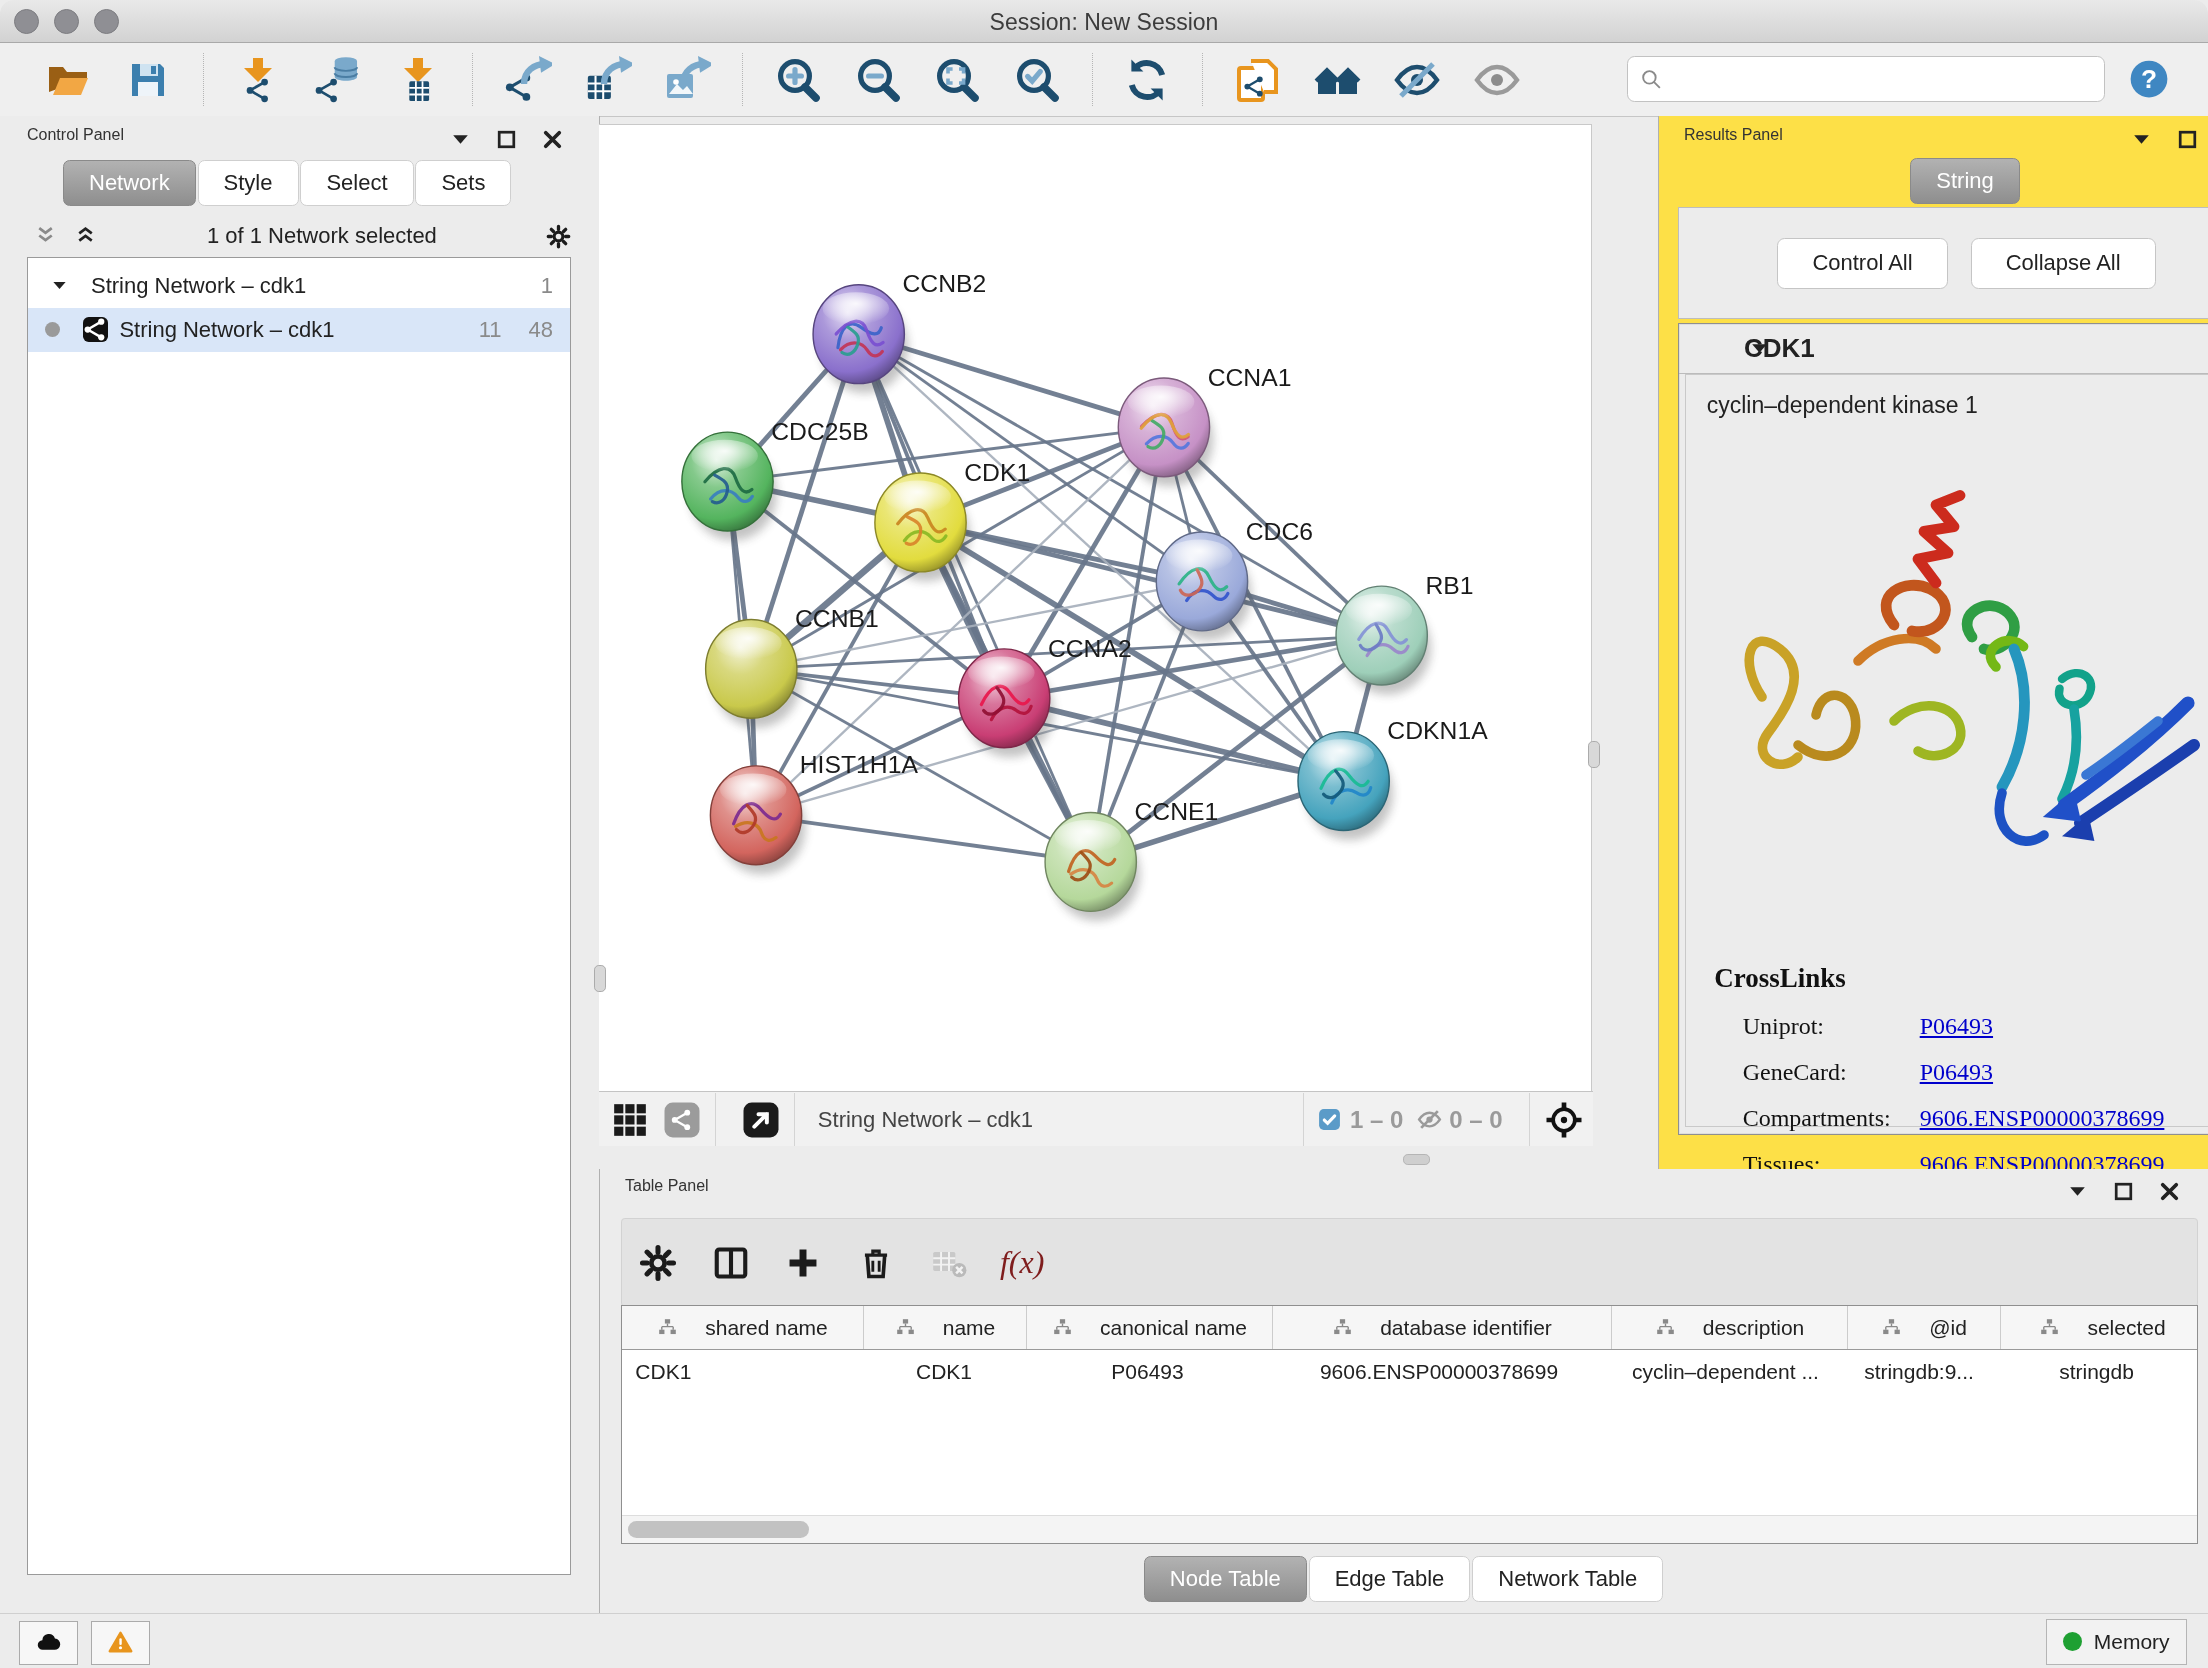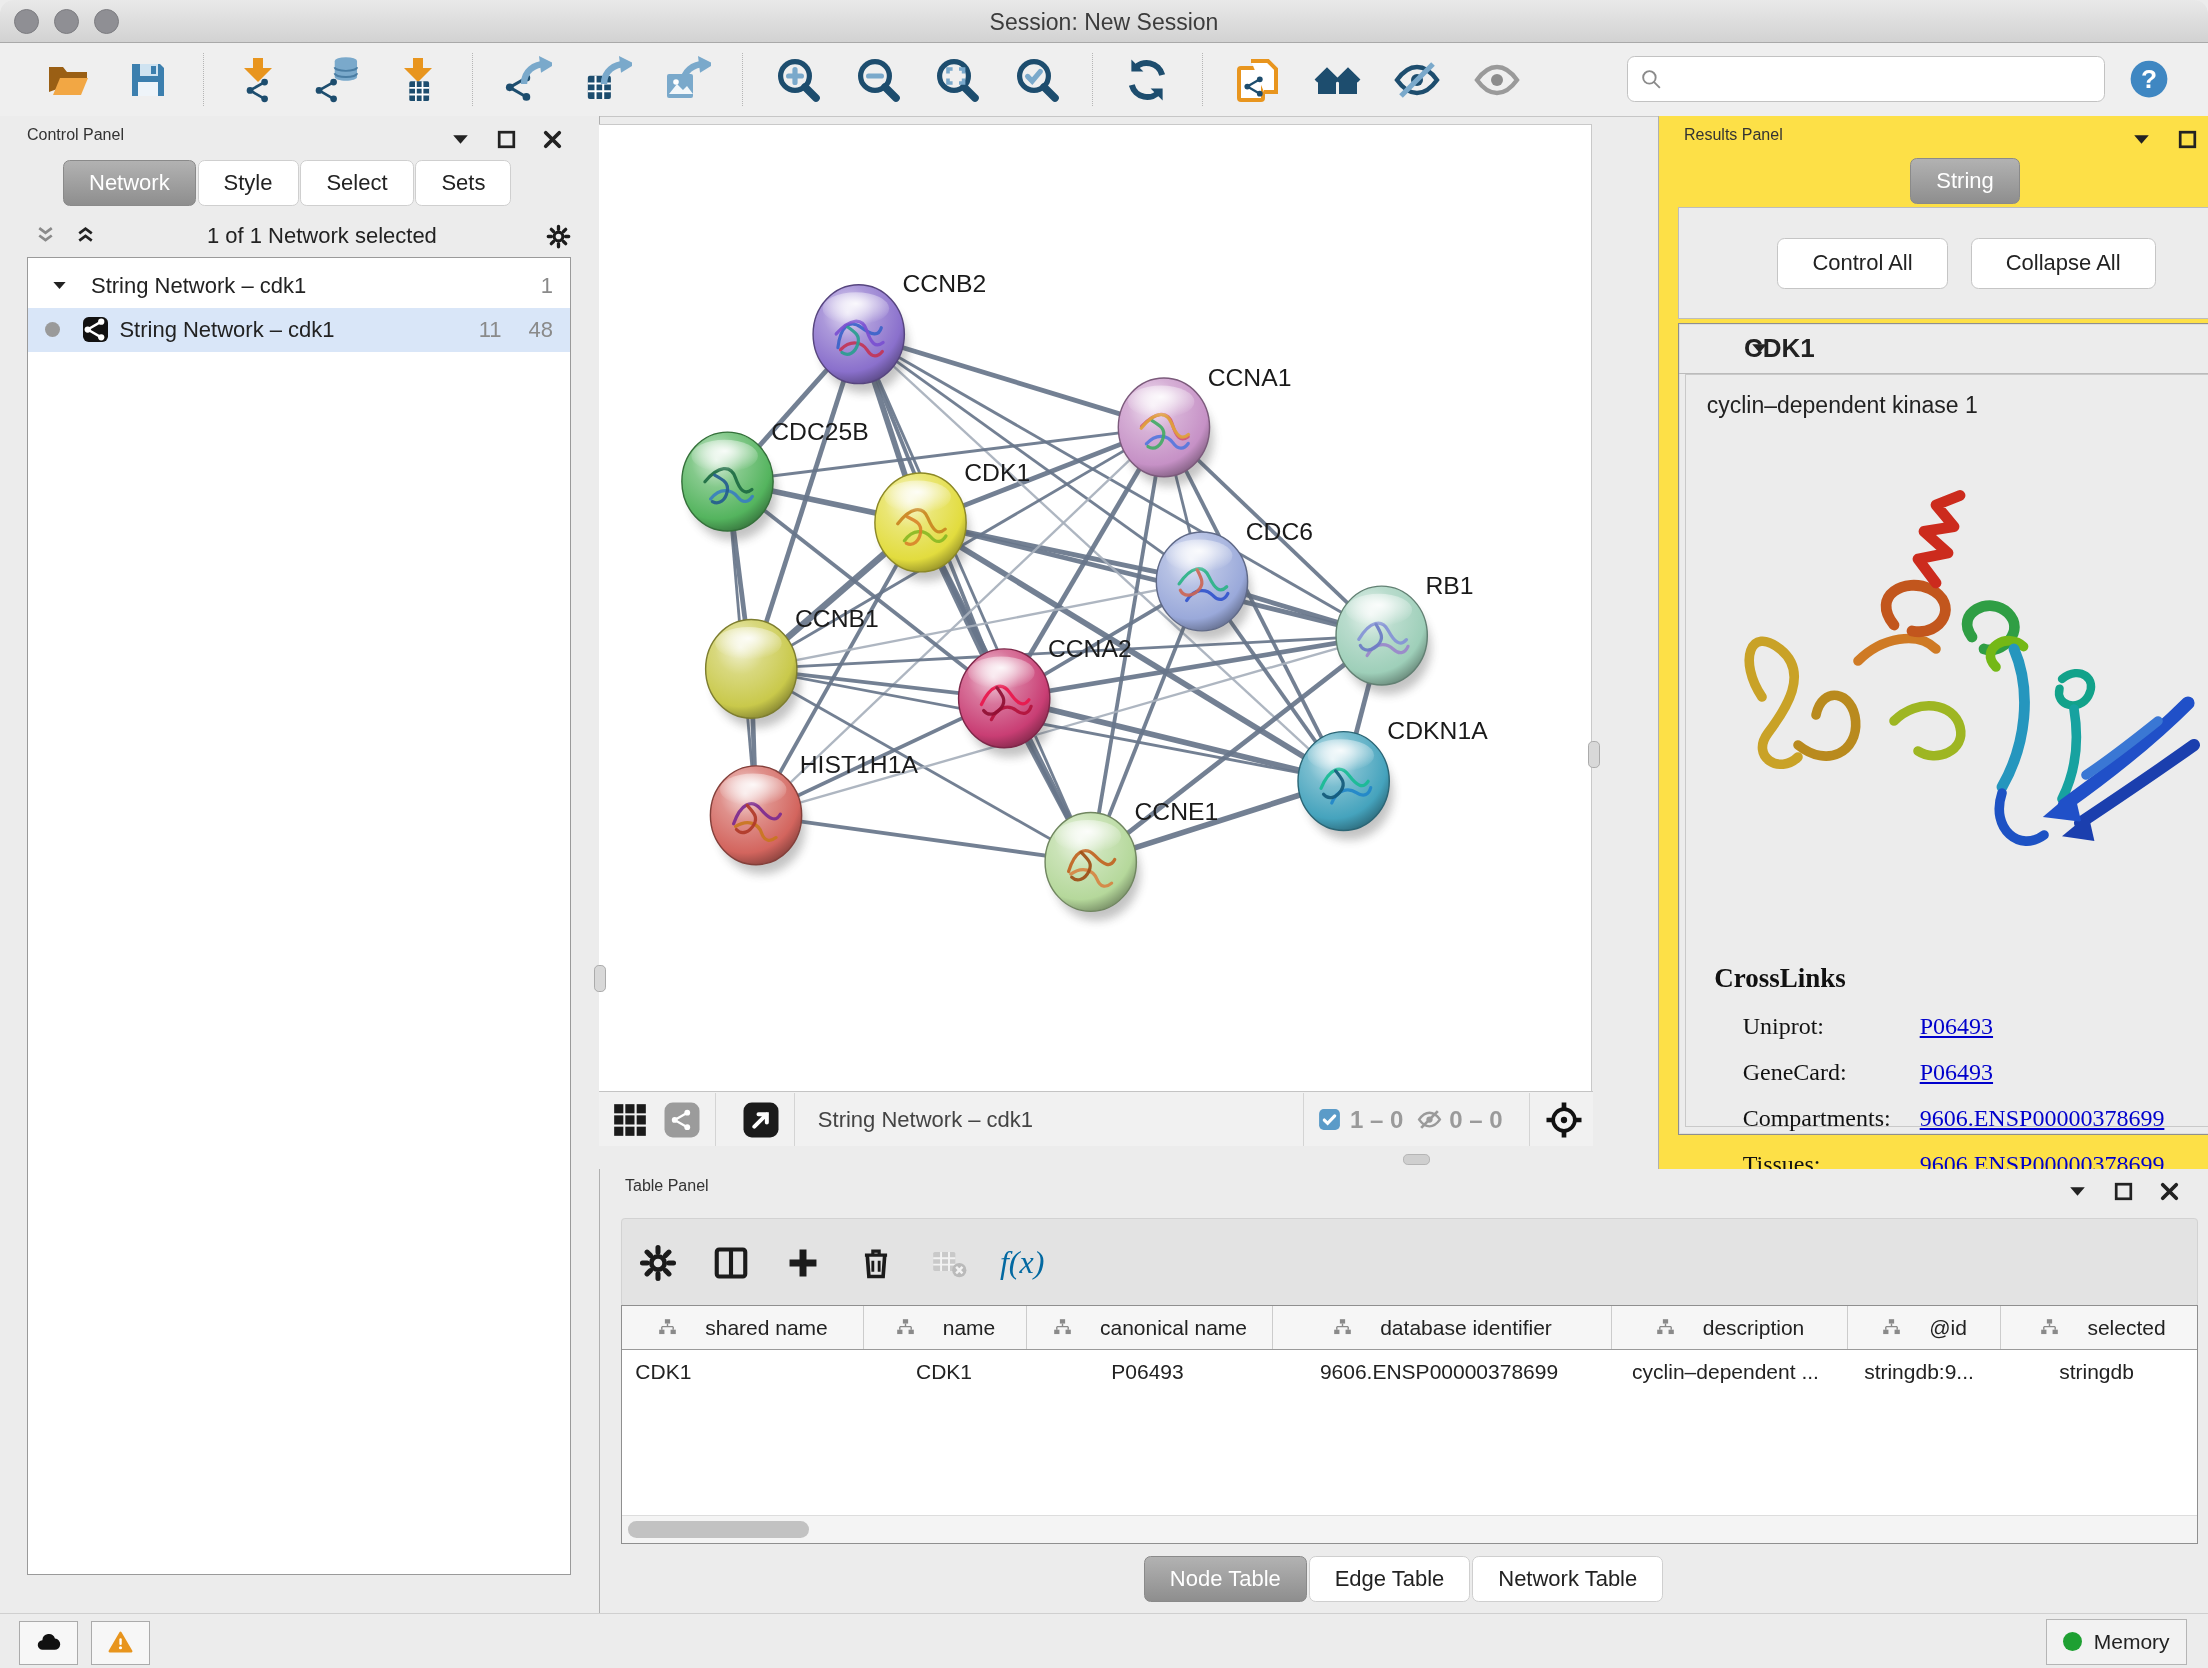--- a/index.html
+++ b/index.html
@@ -78,21 +78,21 @@
   .xl-row{display:flex;height:46px;align-items:center;}
   .xl-label{width:177px;color:#111;}
   .xl-link{color:#0000cc;text-decoration:underline;cursor:pointer;}
   
   .table-panel{left:599px;top:1169px;width:1609px;height:444px;background:#ececec;border-left:1px solid #b0b0b0;}
   .tp-header{left:25px;top:7.6px;}
   .tp-toolbar{left:21px;top:49px;width:1575px;height:87px;background:#e3e3e3;border:1px solid #d2d2d2;
               border-radius:3.8px;display:flex;align-items:center;}
   .tp-toolbar .tb-btn{width:44px;height:44px;margin:0 14.3px;}
   .tp-toolbar .tb-btn svg{width:38px;height:38px;}
-  .fx{font-family:"Liberation Serif",serif;font-style:italic;font-size:32px;color:#0369a1;margin-left:15px;}
+  .fx{font-family:"Liberation Serif",serif;font-style:italic;font-size:32px;color:#7f1d1d;margin-left:15px;}
   .tbl{left:21px;top:136px;width:1575px;height:237px;background:#fff;border:1px solid #8f8f8f;overflow:hidden;}
   .tbl-head{display:flex;height:43px;background:#f6f6f6;border-bottom:1px solid #9a9a9a;}
   .th{display:flex;align-items:center;justify-content:center;font-size:21px;color:#222;
       border-right:1px solid #ccc;gap:27px;overflow:hidden;white-space:nowrap;}
   .th svg{width:21px;height:21px;flex:0 0 auto;}
   .tbl-row{display:flex;height:44px;align-items:center;font-size:21px;}
   .td{overflow:hidden;white-space:nowrap;text-align:center;}
   .td.left{text-align:left;padding-left:13.3px;box-sizing:border-box;}
   .tbl-scroll{position:absolute;left:0;bottom:0;width:100%;height:27px;background:#f4f4f4;border-top:1px solid #ddd;}
   .tbl-thumb{position:absolute;left:5.7px;top:4.8px;width:181px;height:17px;border-radius:8.6px;background:#c2c2c2;}

